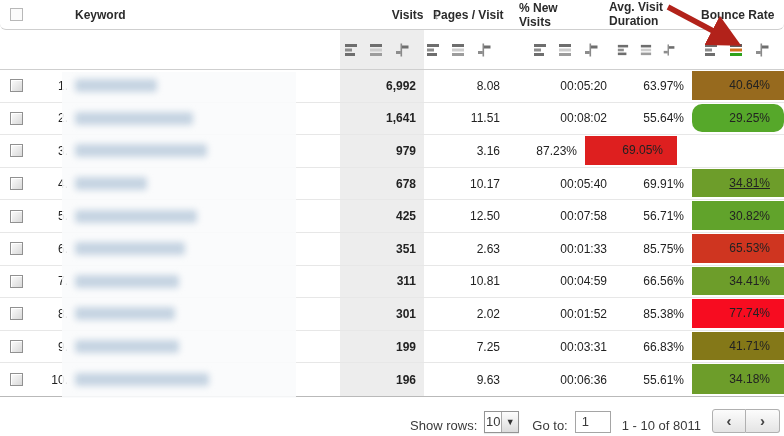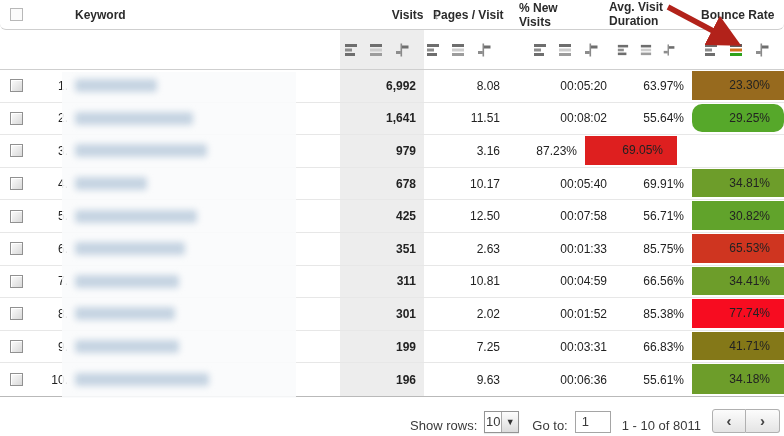--- a/index.html
+++ b/index.html
@@ -205,21 +205,21 @@
         </div>
       <div class="cell c-rank">1.</div>
       <div class="cell c-kw">
           <span class="kw-blur" style="width: 82px;"></span>
         </div>
       <div class="cell c-vis">6,992</div>
       <div class="cell c-pg">8.08</div>
       <div class="cell c-dur">00:05:20</div>
       <div class="cell c-new">63.97%</div>
       <div class="cell c-bnc">
-          <div class="bounce-fill" style="background-color: rgb(151, 106, 30);">23.30%</div>
+          <div class="bounce-fill" style="background-color: rgb(151, 106, 30);">40.64%</div>
         </div>
     </div>
 
     <div class="drow">
       <div class="cell c-cb">
           <span class="checkbox"></span>
         </div>
       <div class="cell c-rank">2.</div>
       <div class="cell c-kw">
           <span class="kw-blur" style="width: 118px;"></span>
@@ -255,21 +255,21 @@
         </div>
       <div class="cell c-rank">4.</div>
       <div class="cell c-kw">
           <span class="kw-blur" style="width: 72px;"></span>
         </div>
       <div class="cell c-vis">678</div>
       <div class="cell c-pg">10.17</div>
       <div class="cell c-dur">00:05:40</div>
       <div class="cell c-new">69.91%</div>
       <div class="cell c-bnc">
-          <div class="bounce-fill" style="background-color: rgb(109, 157, 42);">34.81%</div>
+          <div class="bounce-fill" style="background-color: rgb(109, 157, 42); text-decoration: underline;">34.81%</div>
         </div>
     </div>
 
     <div class="drow">
       <div class="cell c-cb">
           <span class="checkbox"></span>
         </div>
       <div class="cell c-rank">5.</div>
       <div class="cell c-kw">
           <span class="kw-blur" style="width: 122px;"></span>

